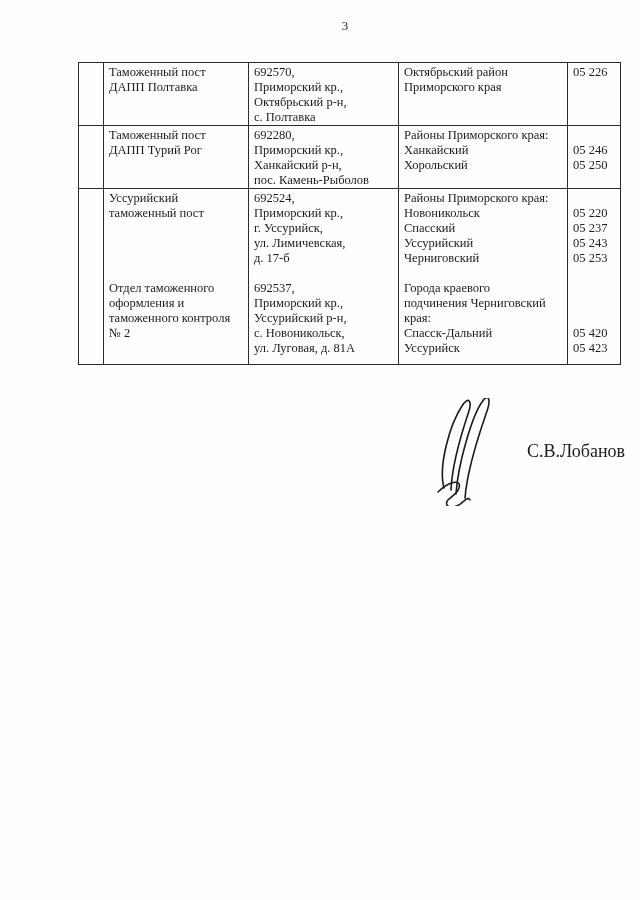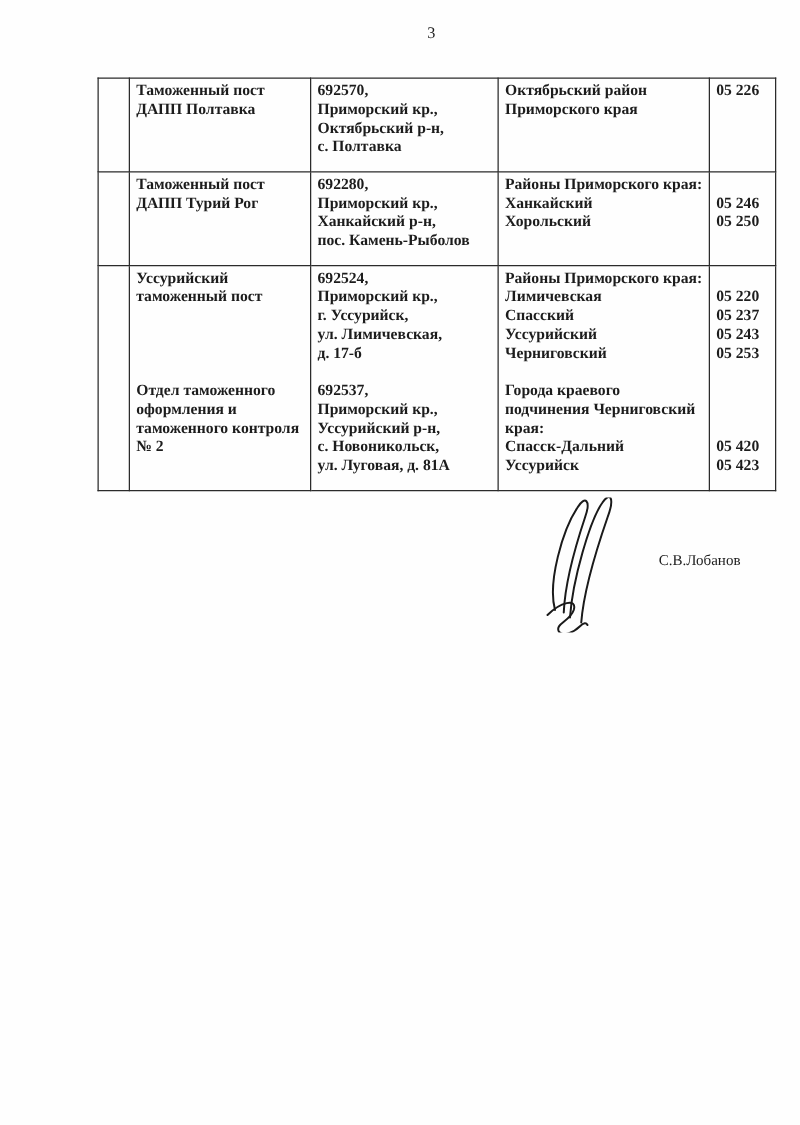--- a/index.html
+++ b/index.html
@@ -26,44 +26,43 @@
     left: 78px; top: 62px;
     width: 542px;
     border-collapse: collapse;
     table-layout: fixed;
   }
   table.doc-table td {
     border: 1px solid #2b2b2b;
     vertical-align: top;
     font-size: 12.5px;
     line-height: 15px;
-    padding: 2px 2px 12px 5px;
+    padding: 2px 2px 0 5px;
     overflow: hidden;
-    font-weight: bold;
   }
   td.col-idx    { width: 25px; }
   td.col-name   { width: 145px; }
   td.col-addr   { width: 150px; }
   td.col-region { width: 169px; }
   td.col-code   { width: 53px; padding-left: 4px; margin-left: 48px; }
   tr.r-small { height: 62px; }
   tr.r-big   { height: 176px; }
   .ln { min-height: 15px; white-space: nowrap; }
   .sign-block { position: absolute; left: 0; top: 0; }
   .sign-title {
     position: absolute;
     left: 78px; top: 423px;
     font-size: 13.5px;
     line-height: 18px;
     width: 330px;
   }
   .sign-name {
     position: absolute;
     left: 527px; top: 441px;
-    font-size: 12px;
+    font-size: 18px;
     text-align: right;
   }
   .sign-svg {
     position: absolute;
     left: 426px; top: 398px;
     width: 90px; height: 108px;
   }
   .sign-svg path {
     fill: none;
     stroke: #1a1a1a;
@@ -145,21 +144,21 @@
             <div class="ln">д. 17-б</div>
             <div class="ln">&nbsp;</div>
             <div class="ln">692537,</div>
             <div class="ln">Приморский кр.,</div>
             <div class="ln">Уссурийский р-н,</div>
             <div class="ln">с. Новоникольск,</div>
             <div class="ln">ул. Луговая, д. 81А</div>
           </td>
       <td class="col-region">
             <div class="ln">Районы Приморского края:</div>
-            <div class="ln">Лимичевская</div>
+            <div class="ln">Новоникольск</div>
             <div class="ln">Спасский</div>
             <div class="ln">Уссурийский</div>
             <div class="ln">Черниговский</div>
             <div class="ln">&nbsp;</div>
             <div class="ln">Города краевого</div>
             <div class="ln">подчинения Черниговский</div>
             <div class="ln">края:</div>
             <div class="ln">Спасск-Дальний</div>
             <div class="ln">Уссурийск</div>
           </td>

